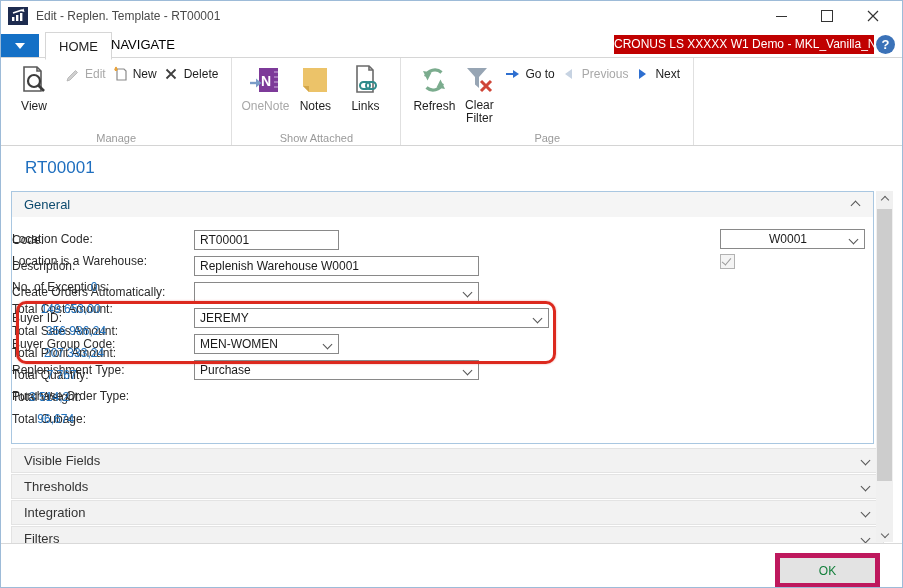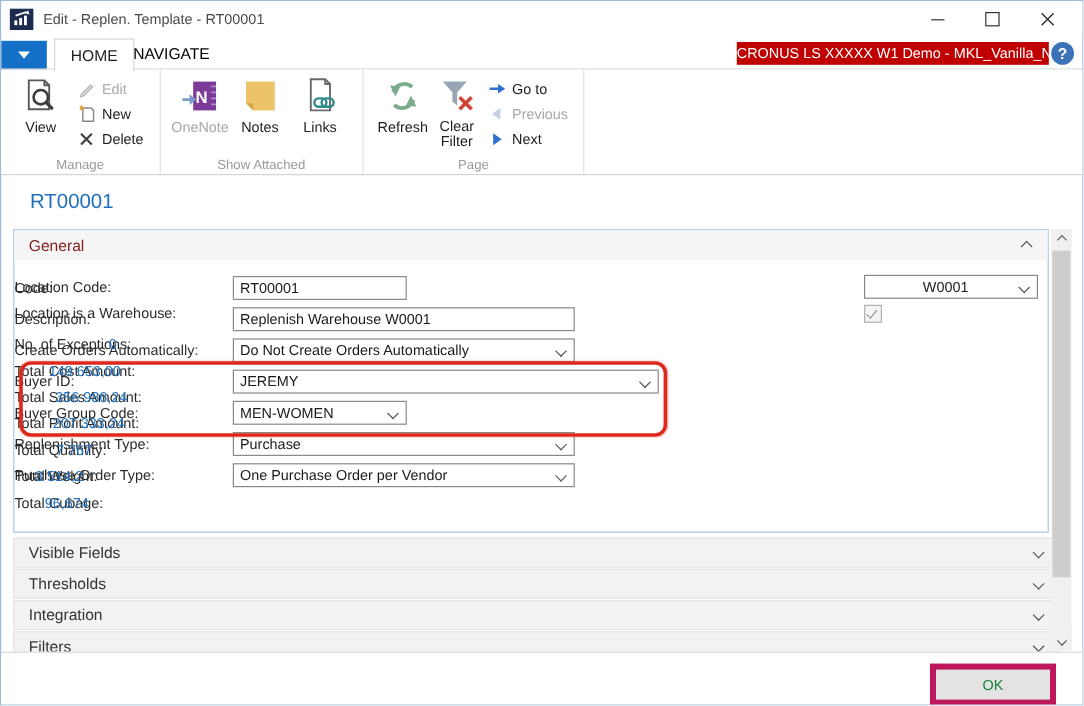--- a/index.html
+++ b/index.html
@@ -26,29 +26,29 @@
   .help{position:absolute;right:7px;top:34px;width:19px;height:19px;border-radius:50%;background:#3b72b8;color:#fff;font-size:13px;font-weight:bold;text-align:center;line-height:19px;}
   .help::after{content:"?";}
 
   
   .ribbon{position:absolute;top:57px;left:0;right:0;height:87px;background:#fff;border-bottom:1px solid #d4d4d4;display:flex;}
   .rgroup{position:relative;padding:3px 10px 16px 8px;border-right:1px solid #e0e0e0;display:flex;align-items:flex-start;}
   .glabel{position:absolute;bottom:1px;left:0;right:0;text-align:center;color:#9a9a9a;font-size:11px;}
   .bigbtn{display:flex;flex-direction:column;align-items:center;width:50px;padding-top:3px;font-size:12px;color:#1e1e1e;}
   .bigbtn .bicon{width:32px;height:32px;margin-bottom:3px;}
   .bigbtn.two-line{width:40px;text-align:center;line-height:13px;}
-  .smallcol{display:flex;flex-direction:column;margin-left:2px;padding-top:2px;}
+  .smallcol{display:flex;flex-direction:row;margin-left:2px;padding-top:2px;}
   .smallbtn{display:flex;align-items:center;height:21px;font-size:12px;color:#1e1e1e;padding:0 3px;white-space:nowrap;}
   .smallbtn .sicon{width:16px;height:16px;margin-right:5px;flex:0 0 auto;}
   .disabled{color:#a8a8a8 !important;}
 
   
   .pagetitle{position:absolute;left:24px;top:157px;font-size:17px;color:#1f6fbf;}
   .generalbox{position:absolute;left:10px;top:190px;width:861px;height:251px;border:1px solid #a9c7e1;background:#fff;}
-  .genheader{height:25px;background:#f5f5f5;display:flex;align-items:center;padding-left:12px;font-size:13px;color:#7f1d1d;position:relative;}
+  .genheader{height:25px;background:#f5f5f5;display:flex;align-items:center;padding-left:12px;font-size:13px;color:#0c4a6e;position:relative;}
   .chev{display:inline-block;width:6px;height:6px;border-right:1.4px solid #555;border-bottom:1.4px solid #555;}
   .chev.down{transform:rotate(45deg);}
   .chev.up{transform:rotate(-135deg);}
   .hdr-chev{position:absolute;right:14px;top:10px;}
 
   .frow{position:absolute;height:20px;display:flex;align-items:center;}
   .flabel{font-size:12px;color:#2b2b2b;}
   .lbl-l{left:14px;}
   .lbl-r{left:565px;}
   .tbox{position:absolute;left:182px;height:20px;box-sizing:border-box;border:1px solid #898989;font-family:inherit;font-size:12px;color:#1a1a1a;padding:0 5px;background:#fff;}
@@ -244,21 +244,20 @@
 
     <div class="frow lr1">
         <span class="flabel lbl-l">Description:</span>
       </div>
     <input class="tbox lr1 w285" value="Replenish Warehouse W0001" style="">
 
     <div class="frow lr2">
         <span class="flabel lbl-l">Create Orders Automatically:</span>
       </div>
     <div class="sel lr2 w285">
-        <span>Do Not Create Orders Automatically</span>
         <span class="chev down"></span>
       </div>
 
     <div class="frow lr3">
         <span class="flabel lbl-l">Buyer ID:</span>
       </div>
     <div class="sel lr3 w355">
         <span>JEREMY</span>
         <span class="chev down"></span>
       </div>
@@ -274,24 +273,20 @@
     <div class="frow lr5">
         <span class="flabel lbl-l">Replenishment Type:</span>
       </div>
     <div class="sel lr5 w285">
         <span>Purchase</span>
         <span class="chev down"></span>
       </div>
 
     <div class="frow lr6">
         <span class="flabel lbl-l">Purchase Order Type:</span>
-      </div>
-    <div class="sel lr6 w285">
-        <span>One Purchase Order per Vendor</span>
-        <span class="chev down"></span>
       </div>
 
     <div class="frow rr0">
         <span class="flabel lbl-r">Location Code:</span>
       </div>
     <div class="sel rr0 w145 right-col">
         <span>W0001</span>
         <span class="chev down"></span>
       </div>
 

